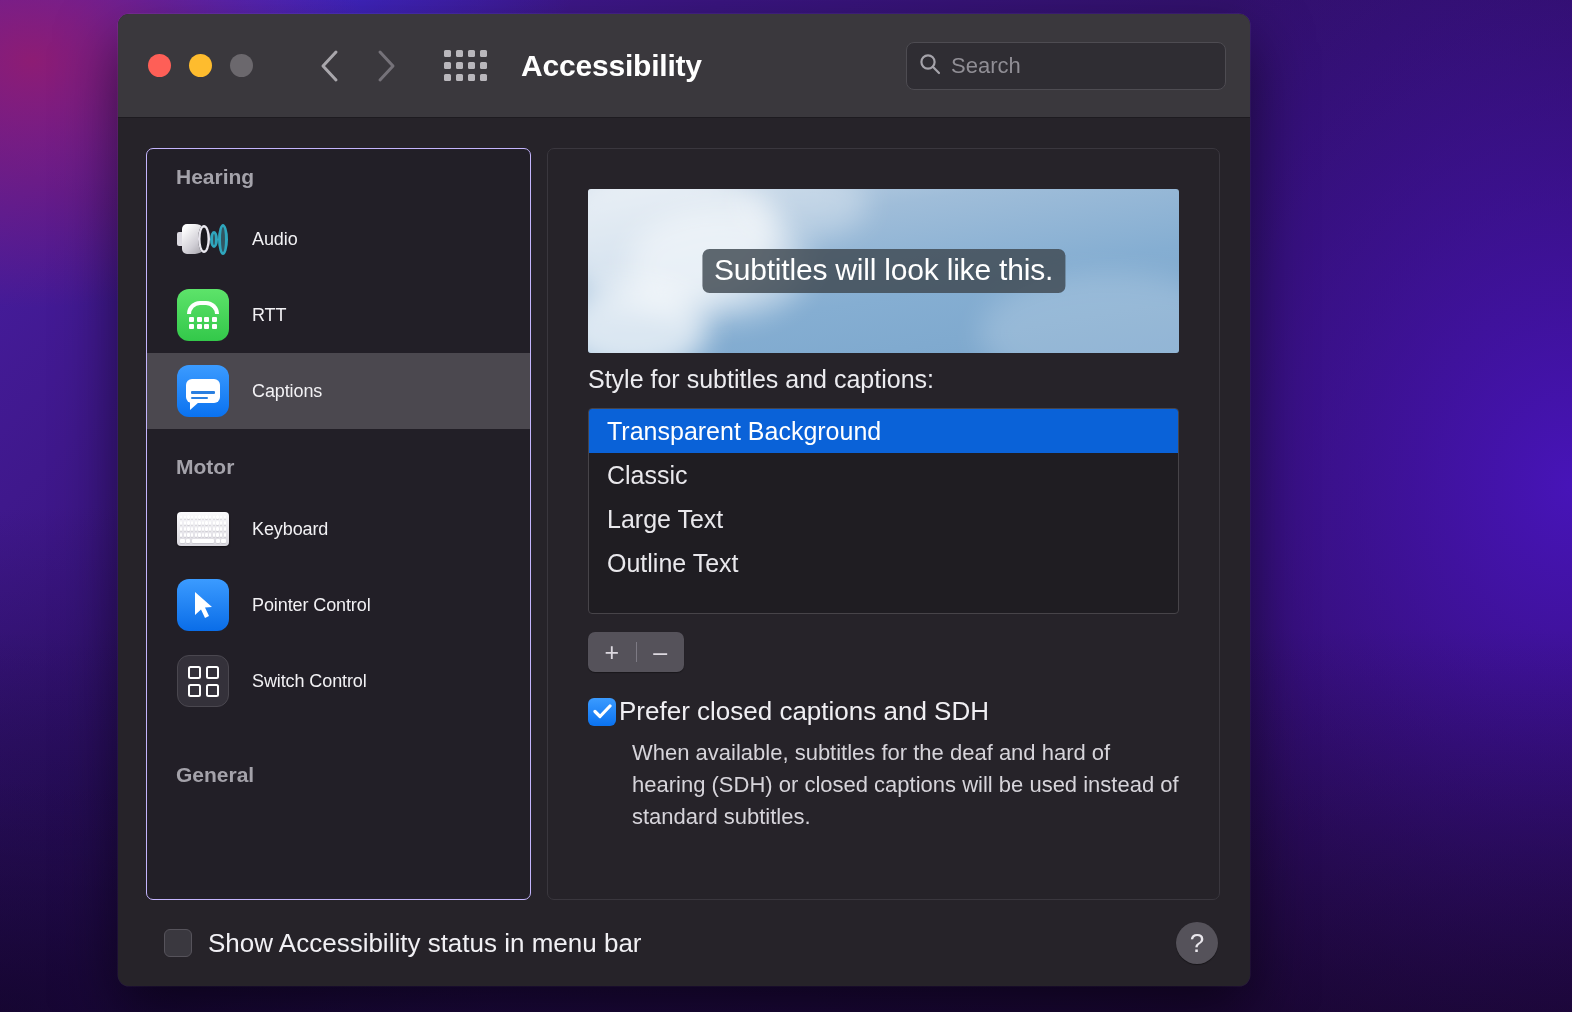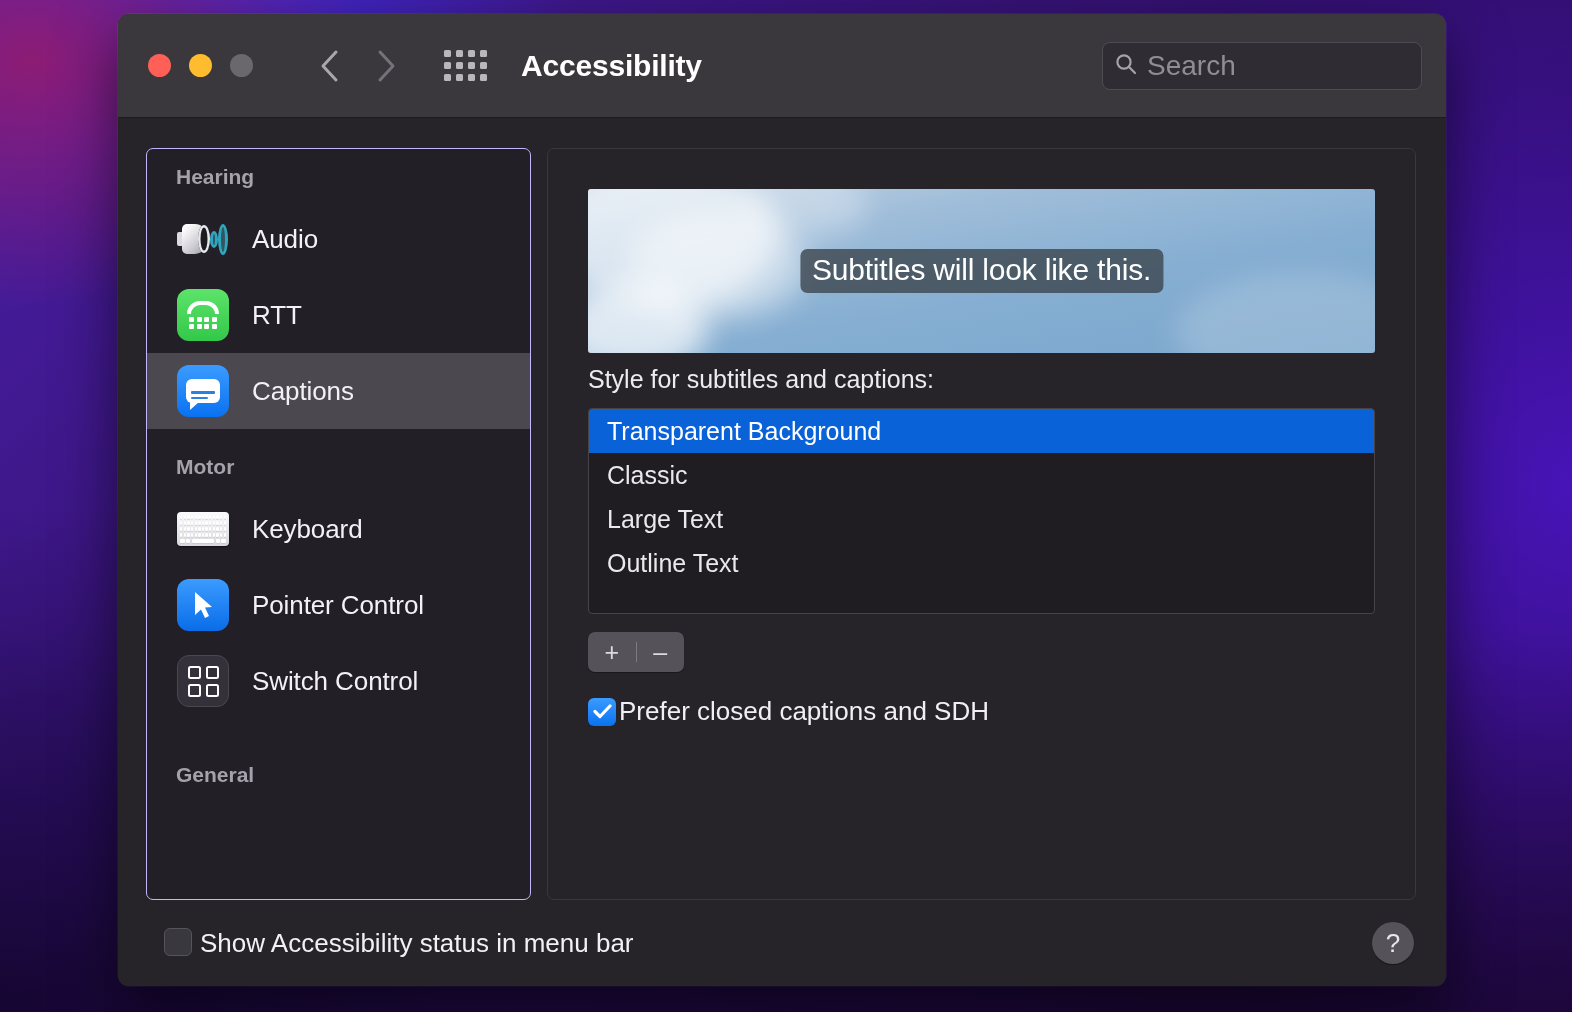--- a/index.html
+++ b/index.html
@@ -40,21 +40,21 @@
   }
   .wp-dark-bottom {
     background: linear-gradient(to bottom, rgba(0,0,0,0) 62%, rgba(16,4,38,0.55) 100%);
   }
 
   
   #prefs-window {
     position: absolute;
     left: 118px;
     top: 14px;
-    width: 1328px;
+    width: 1132px;
     height: 972px;
     background: #262329;
     border-radius: 11px;
     box-shadow: 0 26px 60px rgba(0,0,0,0.55), 0 0 0 0.5px rgba(255,255,255,0.12);
     overflow: hidden;
     display: flex;
     flex-direction: column;
   }
 
   
@@ -114,21 +114,21 @@
     align-items: center;
     padding: 0 12px;
     gap: 10px;
   }
   #search-box svg { flex: 0 0 auto; }
   #search-input {
     background: transparent;
     border: none;
     outline: none;
     color: #e6e4e9;
-    font-size: 28px;
+    font-size: 22px;
     font-family: "Liberation Sans", sans-serif;
     width: 100%;
   }
   #search-input::placeholder { color: #908e95; }
 
   
   #win-body {
     flex: 1 1 auto;
     display: flex;
     padding: 30px 30px 0 28px;
@@ -155,21 +155,21 @@
   .nav-row {
     display: flex;
     align-items: center;
     gap: 22px;
     padding: 9px 0 9px 29px;
     height: 76px;
   }
   .nav-row.selected { background: #4b484f; }
   .nav-label {
     color: #f2f1f4;
-    font-size: 26px;
+    font-size: 18px;
     letter-spacing: -0.1px;
   }
   .nav-icon {
     width: 54px; height: 54px;
     flex: 0 0 54px;
     position: relative;
     display: flex; align-items: center; justify-content: center;
   }
   .sq { width: 52px; height: 52px; border-radius: 12px; display: flex; align-items: center; justify-content: center; }
 
@@ -394,21 +394,21 @@
 
   
   #footer {
     flex: 0 0 86px;
     height: 86px;
     display: flex;
     align-items: center;
     padding: 0 32px 0 46px;
     position: relative;
   }
-  #footer-cb-row { display: flex; gap: 8px; }
+  #footer-cb-row { display: flex; align-items: center; gap: 16px; }
   #footer-label { color: #f1f0f4; font-size: 26px; }
   #help-btn {
     position: absolute;
     right: 32px;
     top: 50%;
     transform: translateY(-50%);
     width: 42px; height: 42px;
     border-radius: 50%;
     background: #55525a;
     color: #e9e7ec;
@@ -665,20 +665,21 @@
         </div>
 
         <div id="prefer-row">
           <span class="cb cb-on">
             <svg width="19" height="15" viewBox="0 0 19 15">
               <polyline points="2,7.5 7,12.5 17,2" fill="none" stroke="#ffffff" stroke-width="3.2" stroke-linecap="round" stroke-linejoin="round"></polyline>
             </svg>
           </span>
           <span id="prefer-label">Prefer closed captions and SDH</span>
         </div>
+        <div id="prefer-desc">When available, subtitles for the deaf and hard of hearing (SDH) or closed captions will be used instead of standard subtitles.</div>
 
       </div>
     </div>
 
     <div id="footer">
       <div id="footer-cb-row">
         <span class="cb cb-off"></span>
         <span id="footer-label">Show Accessibility status in menu bar</span>
       </div>
       <div id="help-btn">?</div>

